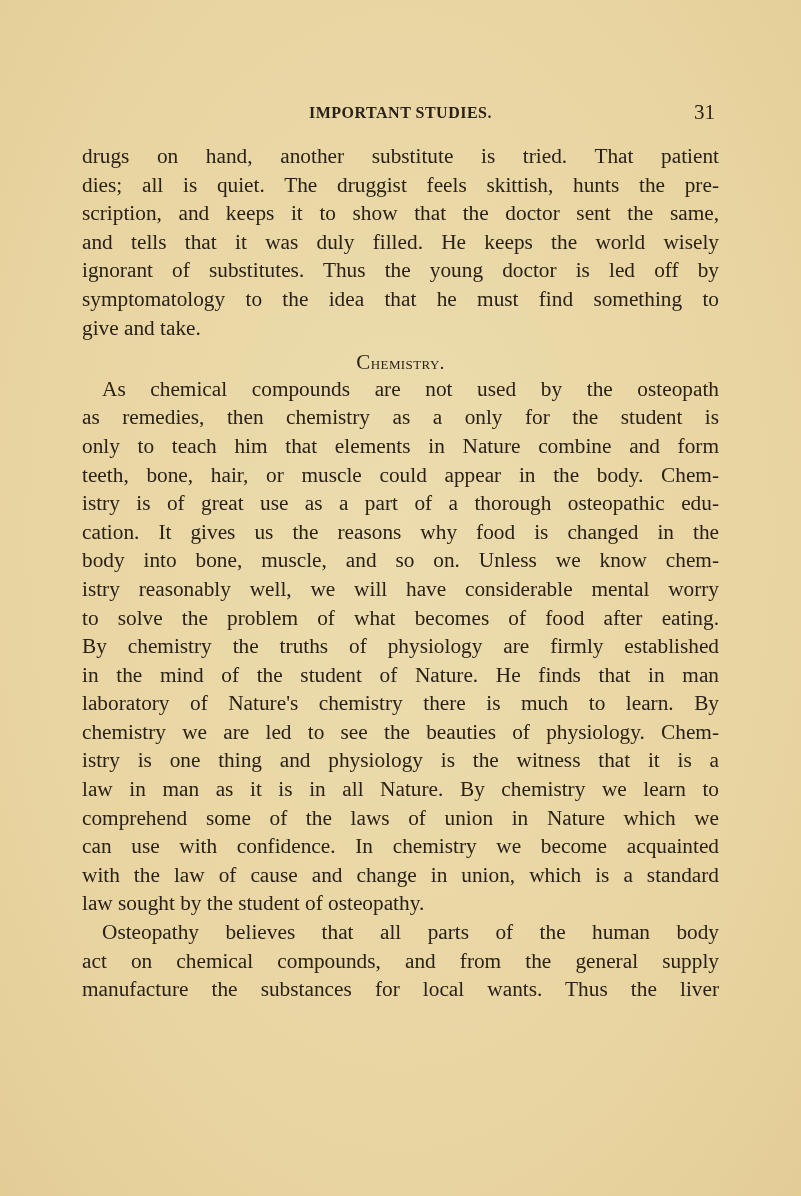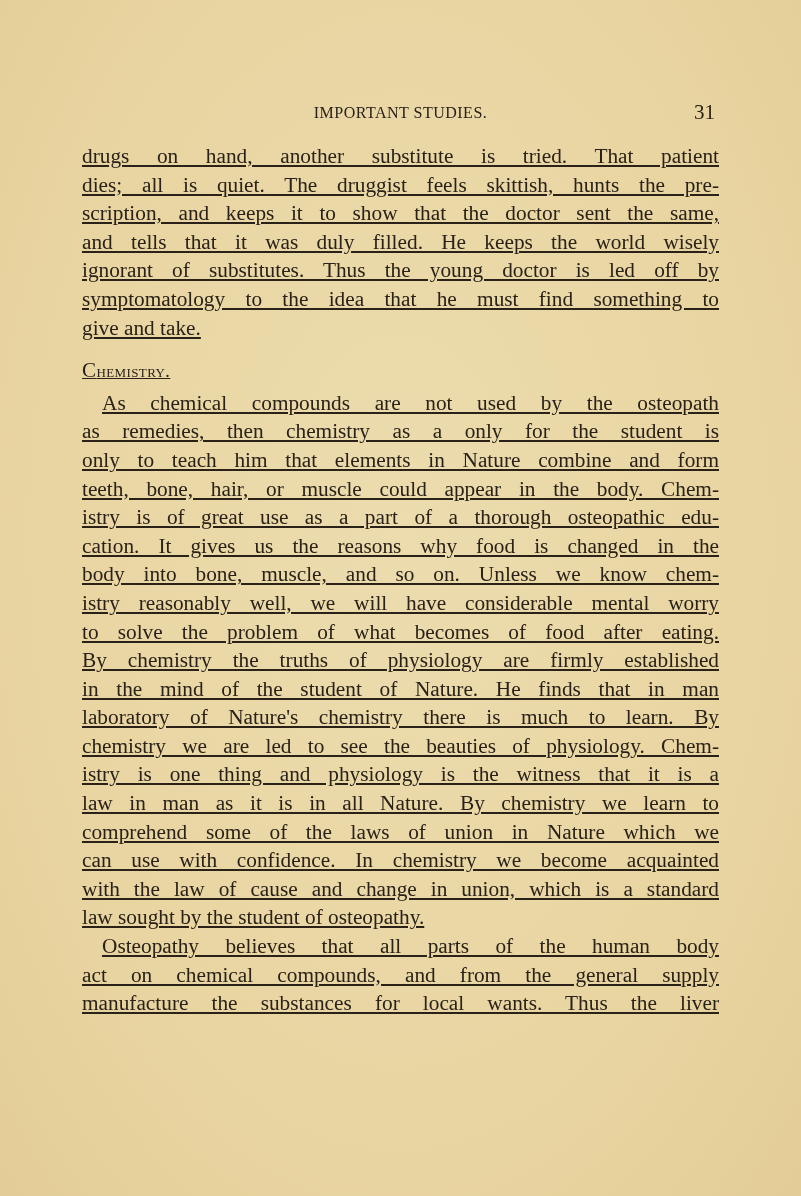--- a/index.html
+++ b/index.html
@@ -10,40 +10,40 @@
       font-family: "Liberation Serif", "DejaVu Serif", serif;
       color: #2a2218;
       position: relative;
     }
     .page { position: absolute; left: 82px; top: 0; width: 637px; }
     .running-head {
       position: absolute; top: 100px; left: 0; width: 637px; height: 30px;
     }
     .rh-title {
       position: absolute; left: 0; width: 637px; text-align: center;
-      font-size: 16px; font-weight: normal; letter-spacing: 0.5px;
+      font-size: 16px; font-weight: bold; letter-spacing: 0.5px;
       top: 4px; color: #2a2218;
     }
     .rh-page {
       position: absolute; right: 4px; top: 0px; font-size: 21px; text-align: center;
     }
     .text-block {
       position: absolute; top: 142px; left: 0; width: 637px;
-      font-size: 21.3px; line-height: 28.6px; text-decoration: underline;
+      font-size: 21.3px; line-height: 28.6px;
     }
     .line {
       display: block; text-align: justify; text-align-last: justify;
       white-space: nowrap; height: 28.6px;
     }
     .line.last { text-align-last: left; }
     .line.indent { padding-left: 20px; }
     .section-heading {
-      height: 28.6px; font-size: 18px;
+      text-align: center; height: 28.6px; font-size: 18px;
       letter-spacing: 0.4px; font-variant: small-caps; text-transform: lowercase;
-      line-height: 20px; margin: 18px 0 0 0;
+      line-height: 32px; margin: 4px 0 0 0;
     }
     .section-heading .cap { text-transform: none; font-size: 21px; }
   </style>
 </head>
 <body>
 
 <div class="page">
   <div class="running-head">
     <div class="rh-title">IMPORTANT STUDIES.</div>
     <div class="rh-page">31</div>

